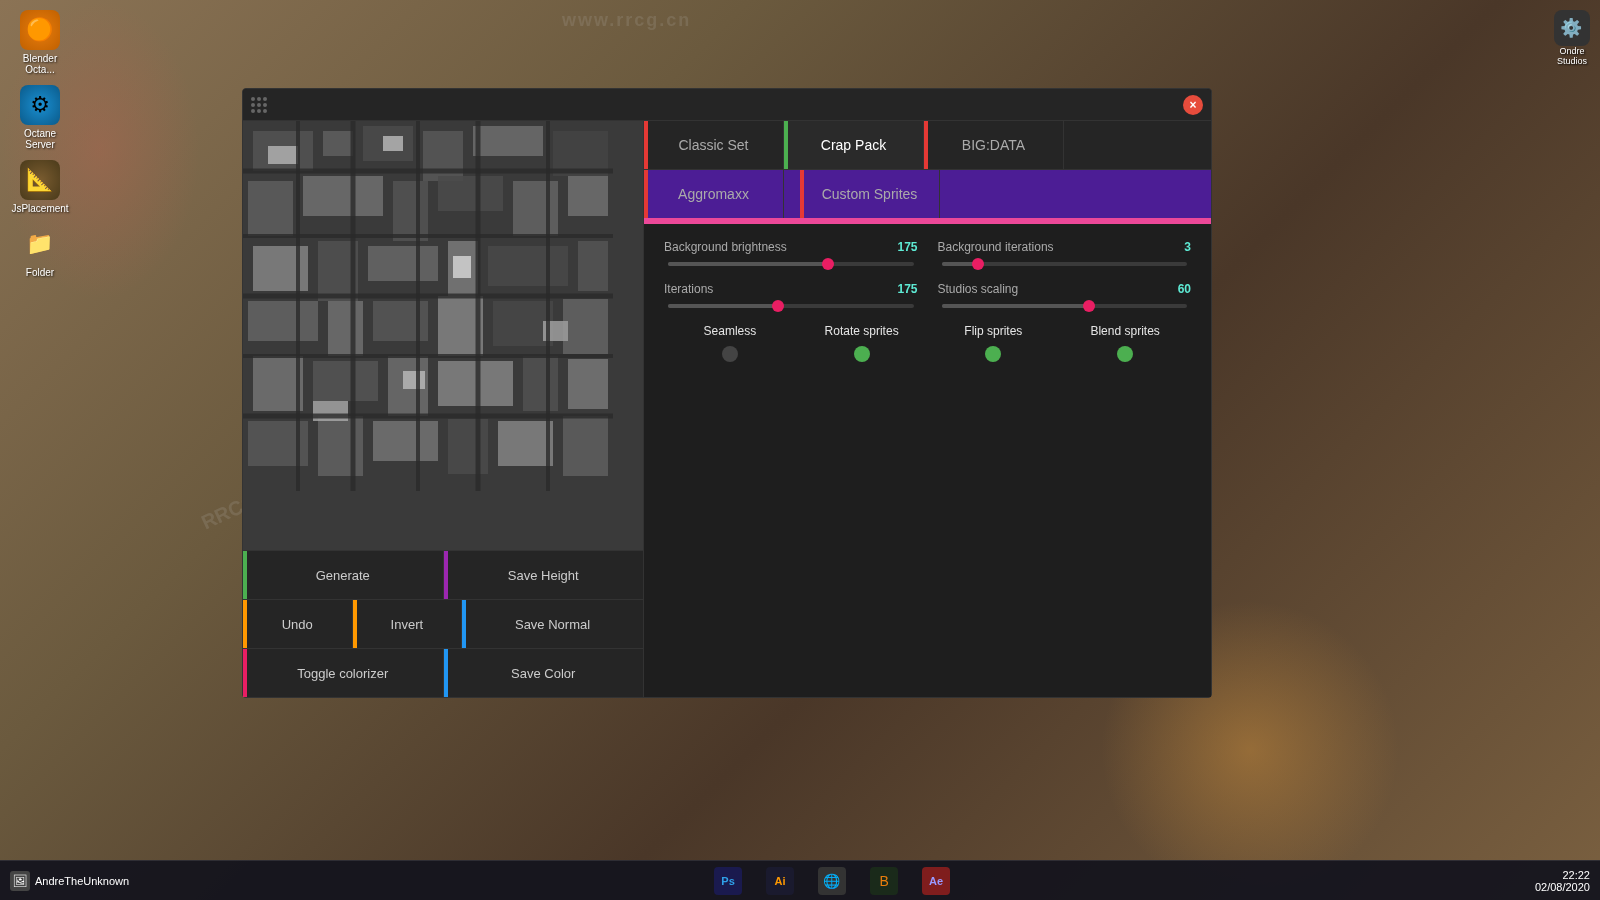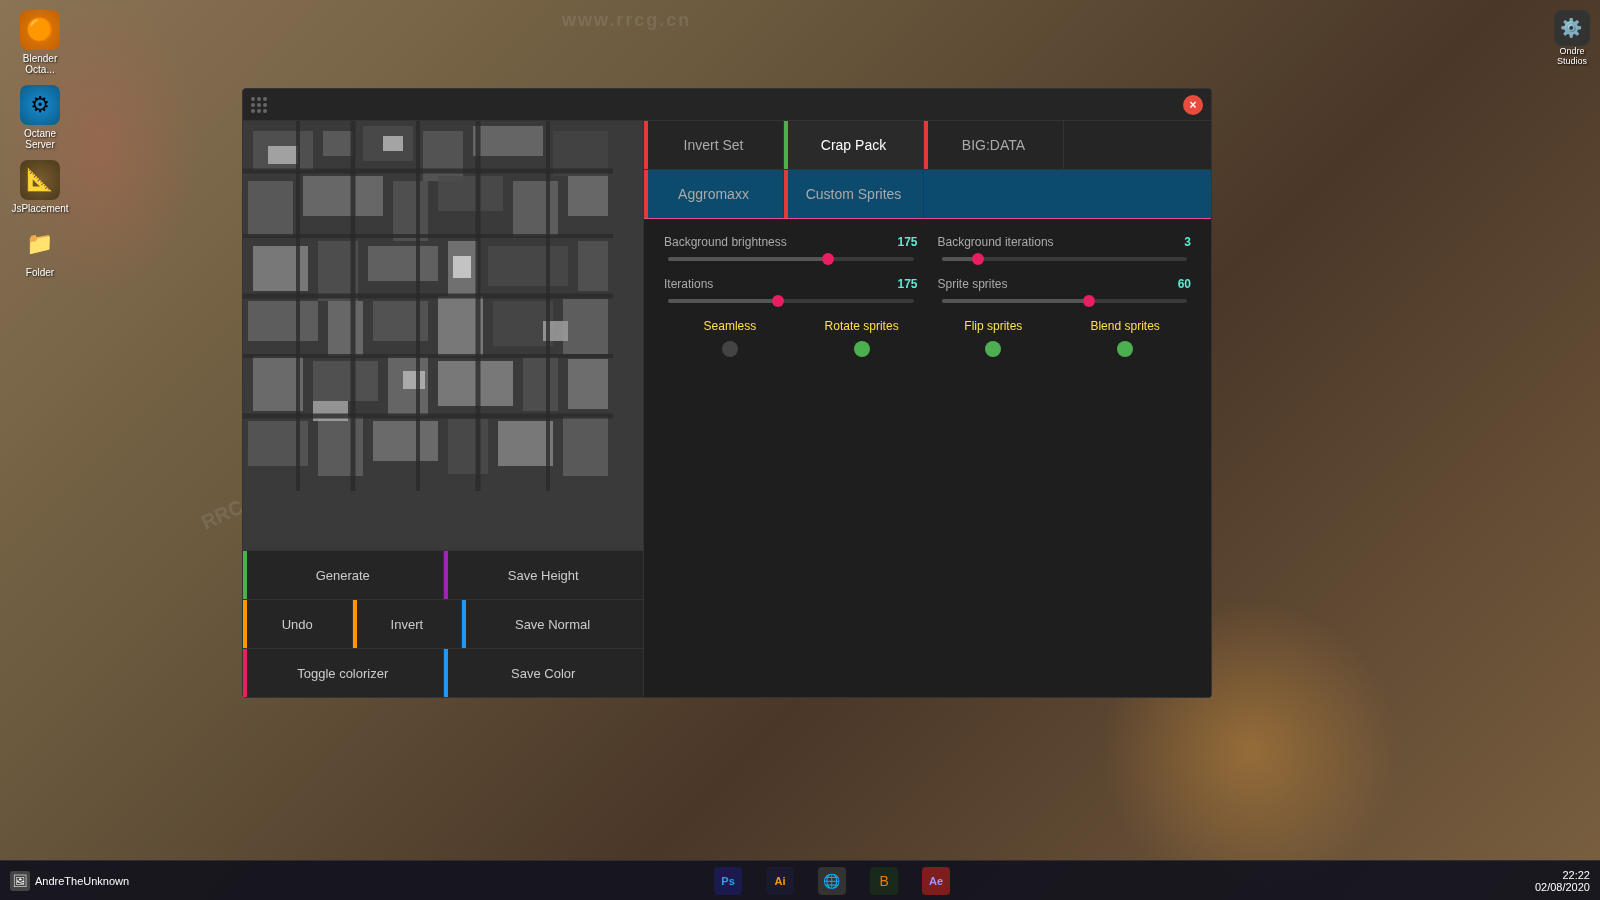--- a/index.html
+++ b/index.html
@@ -323,21 +323,21 @@
 
     .toggle-group {
       flex: 1;
       display: flex;
       flex-direction: column;
       align-items: center;
       gap: 8px;
     }
 
     .toggle-label {
-      color: #fde047;
+      color: #e5e5e5;
       font-size: 12px;
     }
 
     .toggle-dot {
       width: 16px; height: 16px;
       border-radius: 50%;
       cursor: pointer;
     }
 
     .toggle-dot.on { background: #4caf50; }
@@ -534,33 +534,33 @@
           </div>
         </div>
       </div>
     </div>
 
     <div class="right-panel">
 
       <div style="display:flex;border-bottom:1px solid #333;background:#252525;">
         <div class="preset-tab">
           <div class="tab-indicator" style="background:#e53935;"></div>
-          <span>Invert Set</span>
+          <span>Classic Set</span>
         </div>
         <div class="preset-tab active">
           <div class="tab-indicator" style="background:#4caf50;"></div>
           <span>Crap Pack</span>
         </div>
         <div class="preset-tab">
           <div class="tab-indicator" style="background:#e53935;"></div>
           <span>BIG:DATA</span>
         </div>
       </div>
 
-      <div style="display:flex;border-bottom:1px solid #ec4899;background:#0c4a6e;">
+      <div style="display:flex;border-bottom:6px solid #ec4899;background:#4c1d95;gap:16px;">
         <div class="preset-tab">
           <div class="tab-indicator" style="background:#e53935;"></div>
           <span>Aggromaxx</span>
         </div>
         <div class="preset-tab">
           <div class="tab-indicator" style="background:#e53935;"></div>
           <span>Custom Sprites</span>
         </div>
       </div>
 
@@ -599,21 +599,21 @@
               <span class="slider-value">175</span>
             </div>
             <div class="slider-track">
               <div class="slider-fill" style="width:45%;"></div>
               <div class="slider-thumb" style="left:45%;background:#e91e63;"></div>
             </div>
           </div>
 
           <div class="slider-group">
             <div class="slider-header">
-              <span class="slider-label">Sprite sprites</span>
+              <span class="slider-label">Studios scaling</span>
               <span class="slider-value">60</span>
             </div>
             <div class="slider-track">
               <div class="slider-fill" style="width:60%;"></div>
               <div class="slider-thumb" style="left:60%;background:#e91e63;"></div>
             </div>
           </div>
         </div>
 
         <div class="toggle-row">

